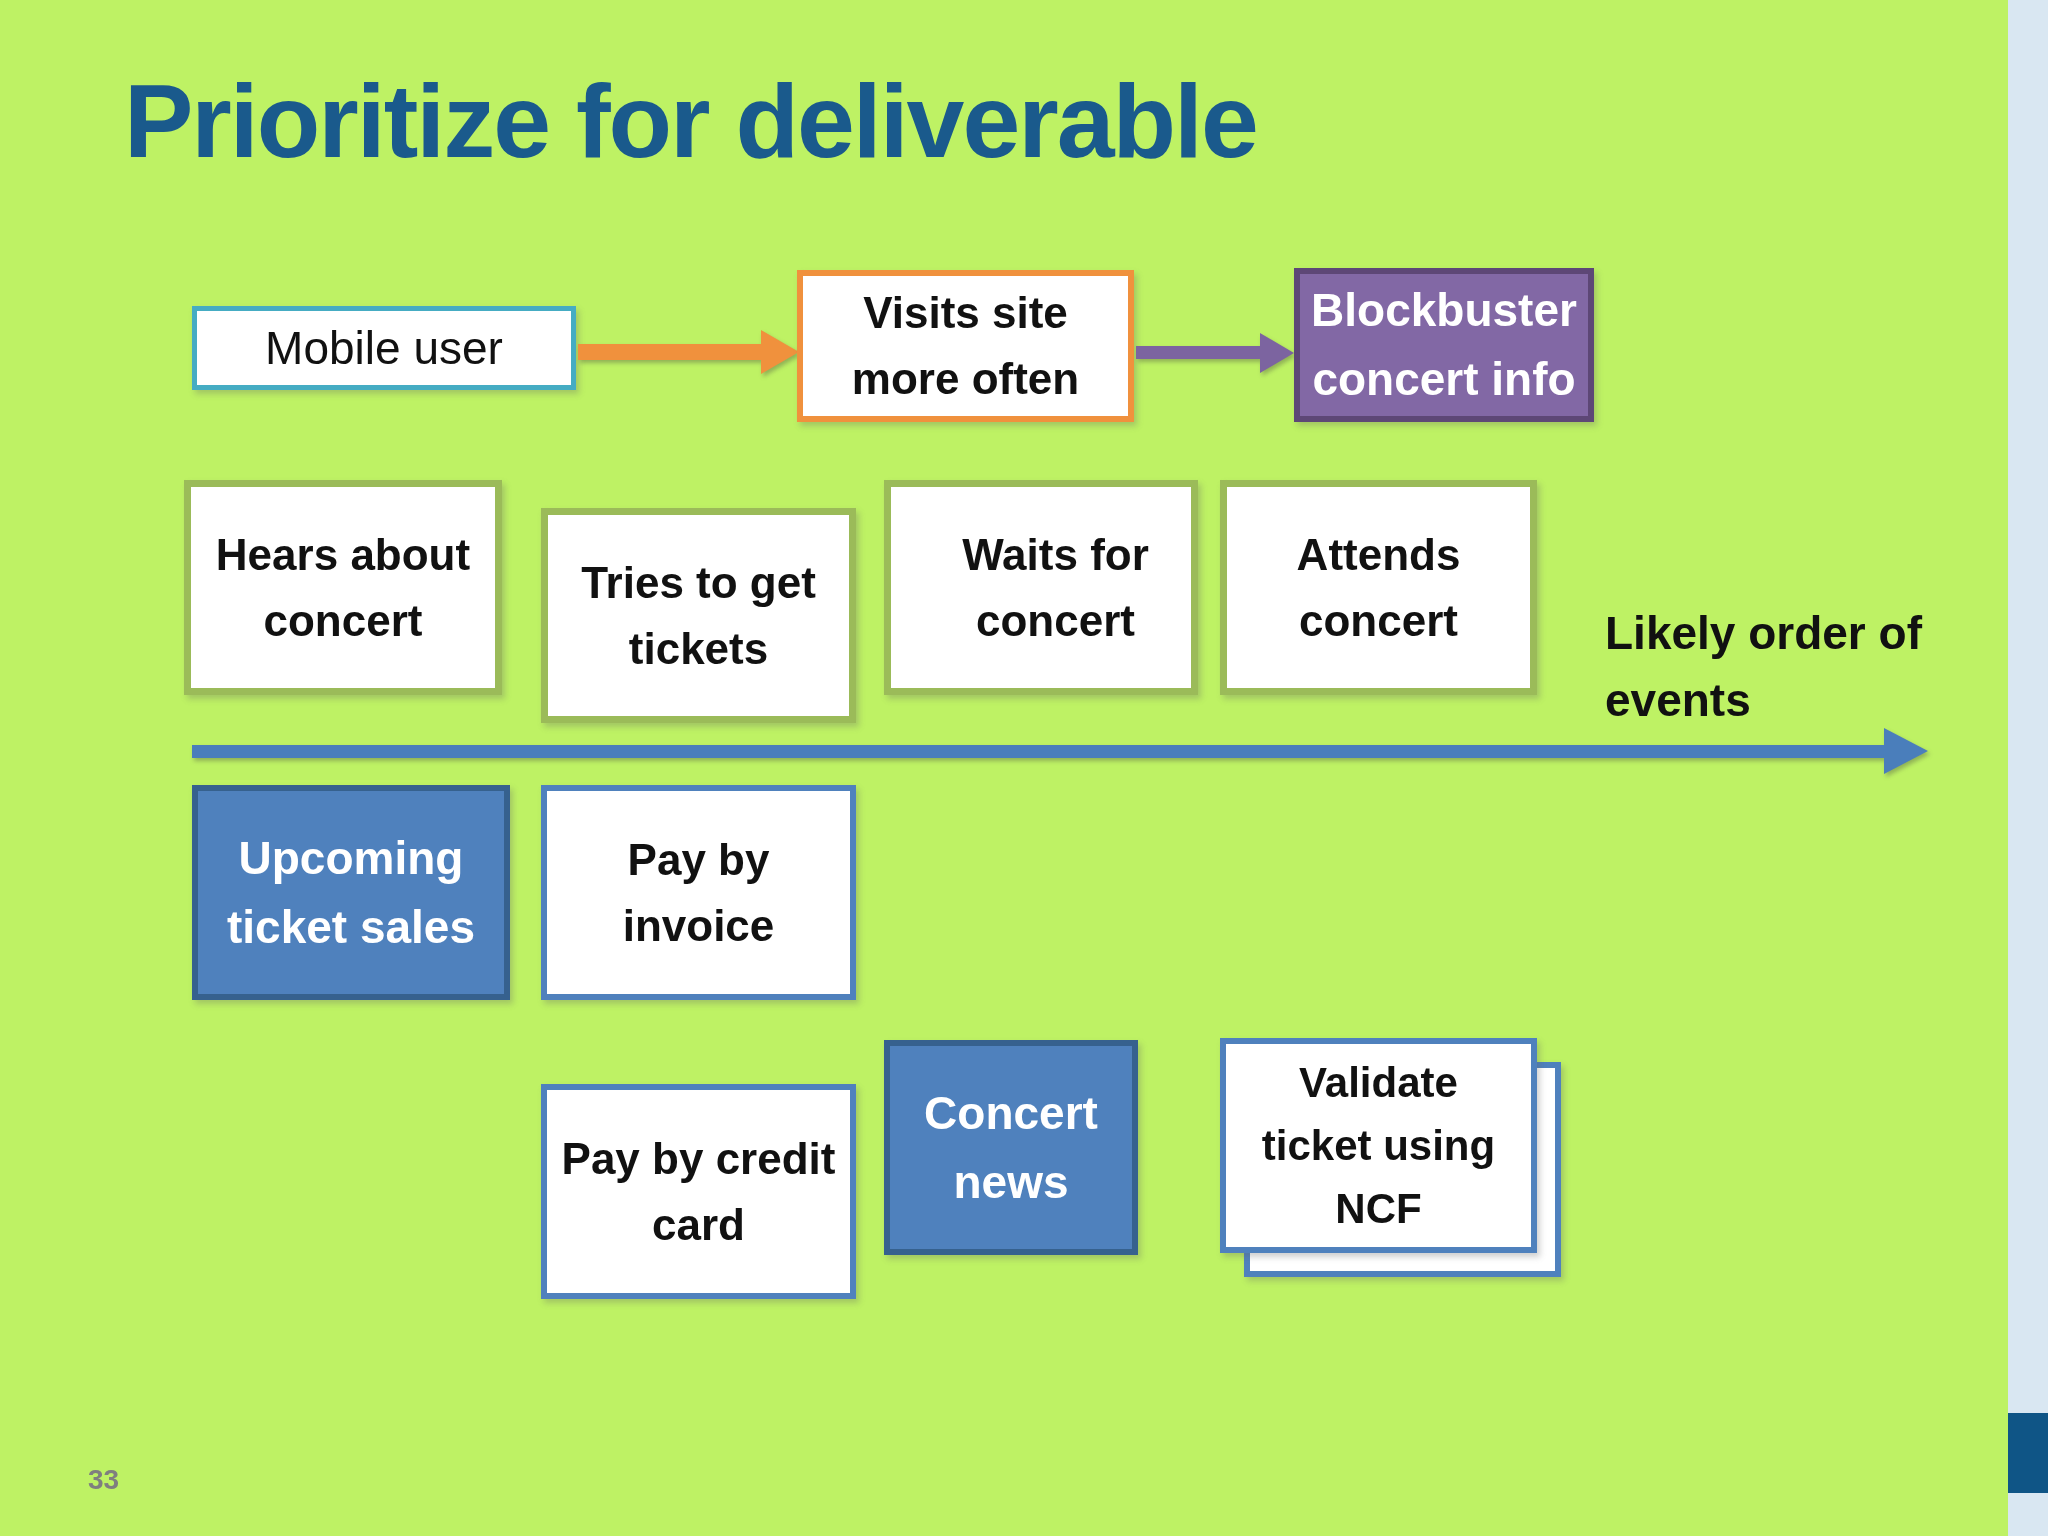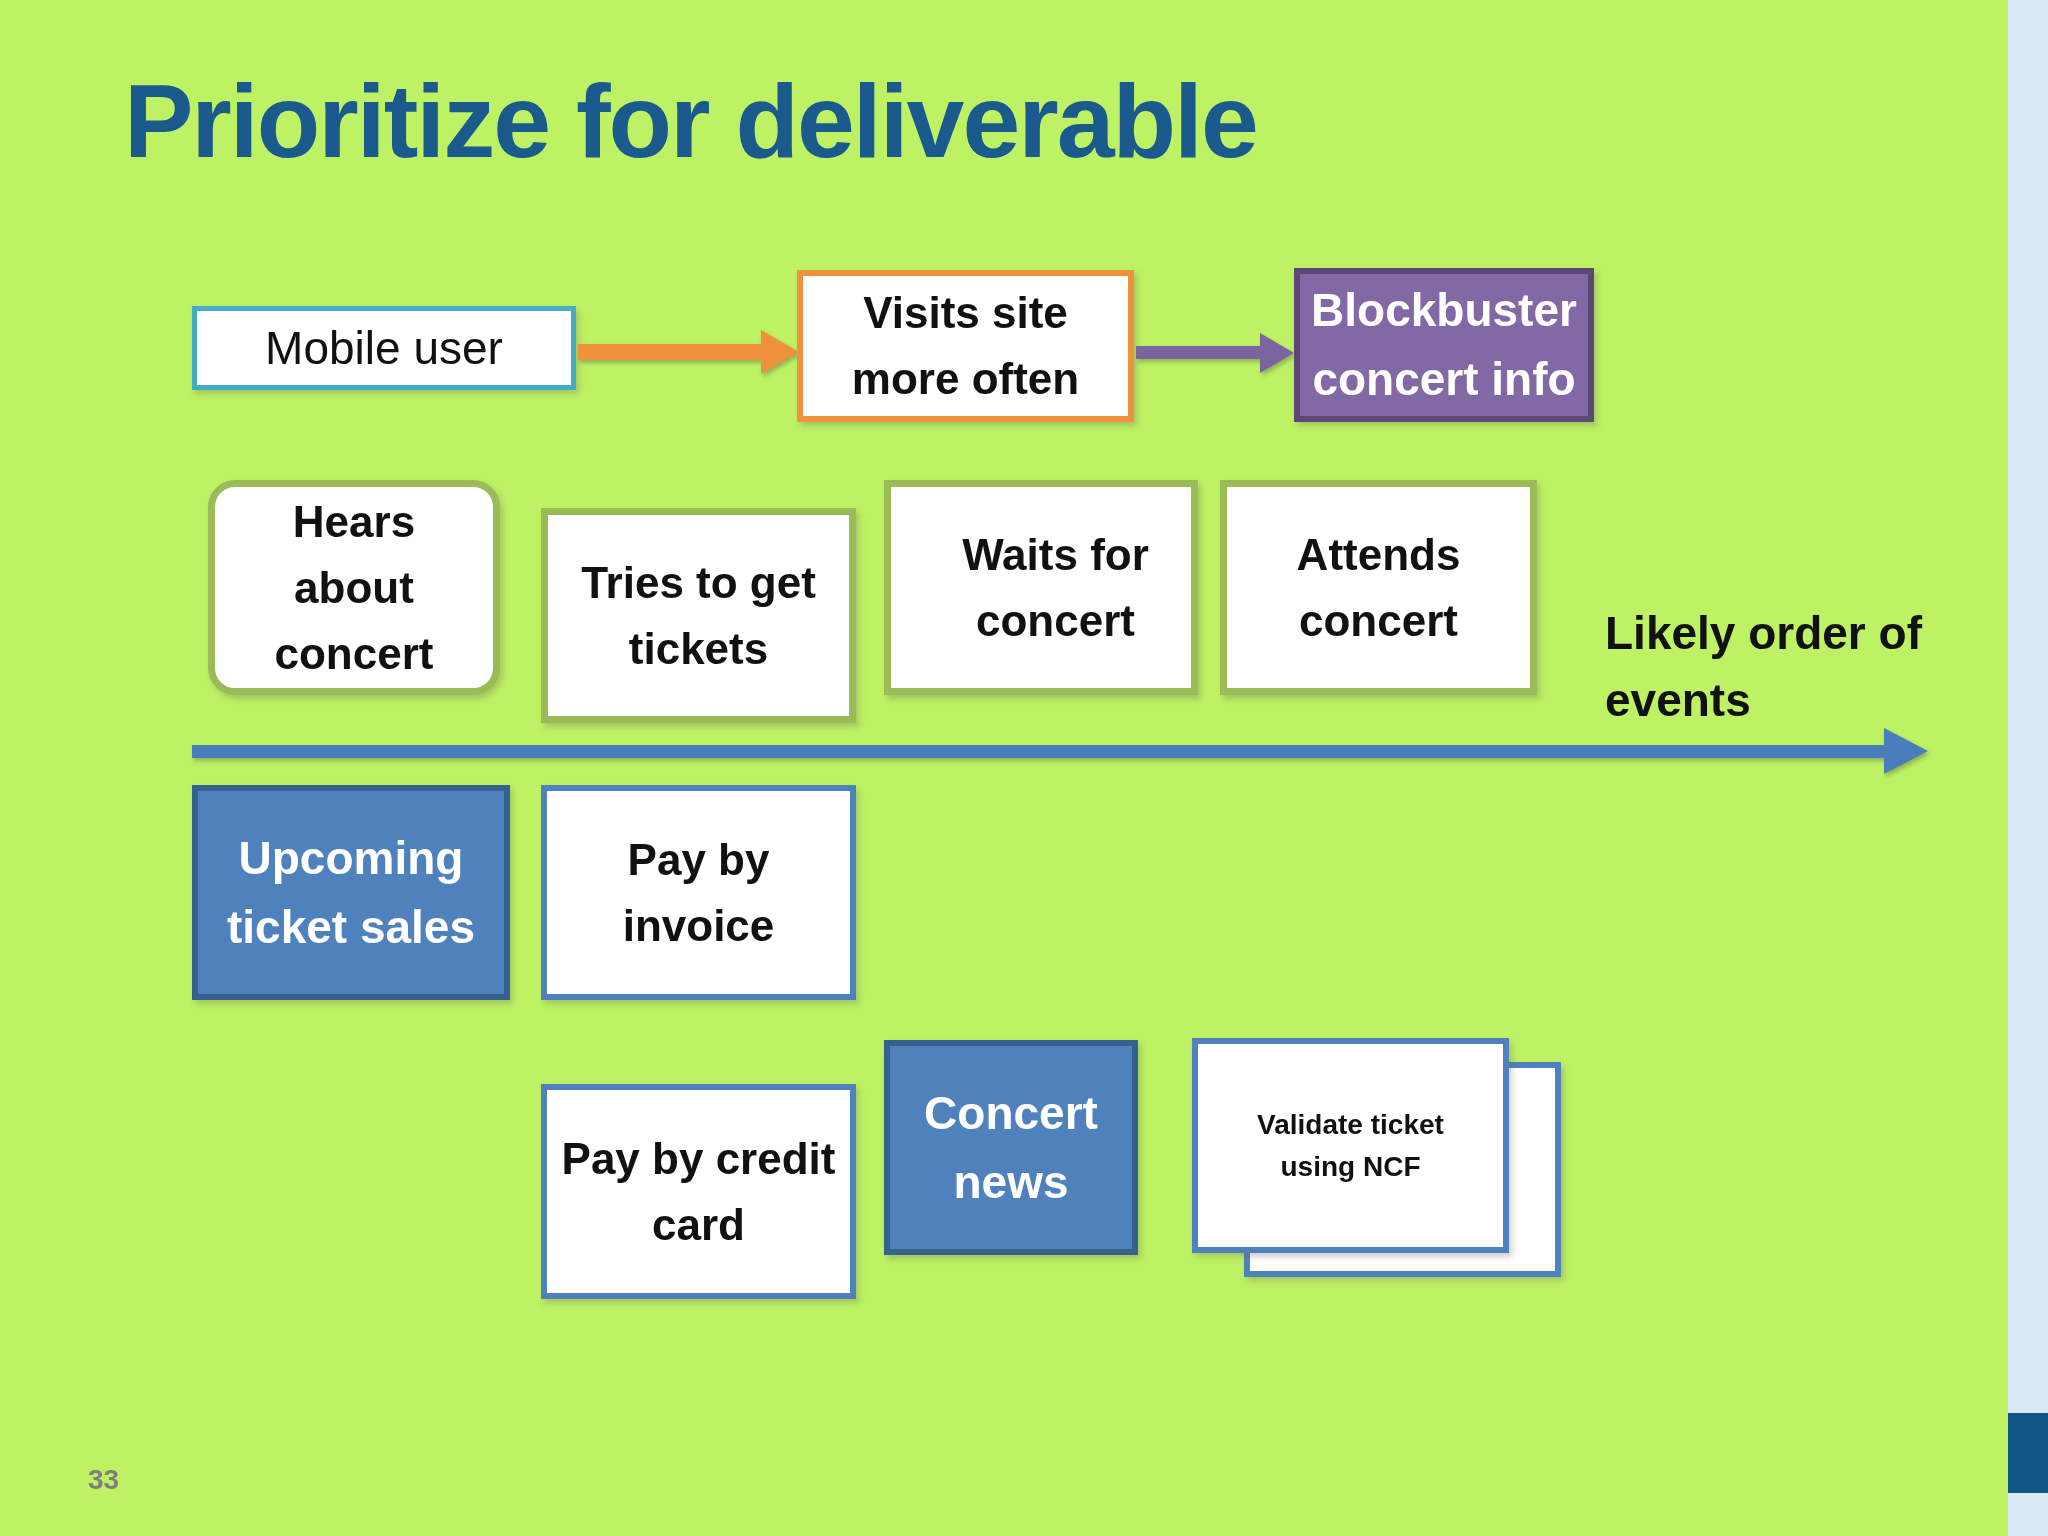--- a/index.html
+++ b/index.html
@@ -74,21 +74,21 @@
 
   <div class="arrow">
     <div class="shaft" style="left:1136px; top:346px; width:124px; height:13px; background:#7C64A0;"></div>
     <div class="head" style="left:1260px; top:333px; border-left:34px solid #7C64A0; border-top:20px solid transparent; border-bottom:20px solid transparent;"></div>
   </div>
 
   <div class="box purple-filled" style="left:1294px; top:268px; width:300px; height:154px;">
     <div class="inner">Blockbuster concert info</div>
   </div>
 
-  <div class="box green-outline" style="left:208px; top:480px; width:292px; height:215px;border-radius:27px;">
+  <div class="box green-outline" style="left:184px; top:480px; width:318px; height:215px;">
     <div class="inner">Hears about concert</div>
   </div>
   <div class="box green-outline" style="left:541px; top:508px; width:315px; height:215px;">
     <div class="inner">Tries to get tickets</div>
   </div>
   <div class="box green-outline" style="left:884px; top:480px; width:314px; height:215px;padding-left:29px;">
     <div class="inner">Waits for concert</div>
   </div>
   <div class="box green-outline" style="left:1220px; top:480px; width:317px; height:215px;">
     <div class="inner">Attends concert</div>
@@ -109,21 +109,21 @@
   </div>
 
   <div class="box blue-outline" style="left:541px; top:1040px; width:315px; height:215px;margin-top:44px;">
     <div class="inner">Pay by credit card</div>
   </div>
   <div class="box blue-filled" style="left:884px; top:1040px; width:254px; height:215px;">
     <div class="inner">Concert news</div>
   </div>
 
   <div class="back-card" style="left:1244px; top:1062px; width:317px; height:215px;"></div>
-  <div class="box blue-outline" style="left:1192px; top:1038px; width:317px; height:215px; font-size:28px;">
+  <div class="box blue-outline" style="left:1220px; top:1038px; width:317px; height:215px; font-size:42px;">
     <div class="inner" style="padding:0 24px;">Validate ticket using NCF</div>
   </div>
 
   <div class="page-number">33</div>
 
   <div class="side-strip"></div>
   <div class="side-accent"></div>
 
 </div>
 

